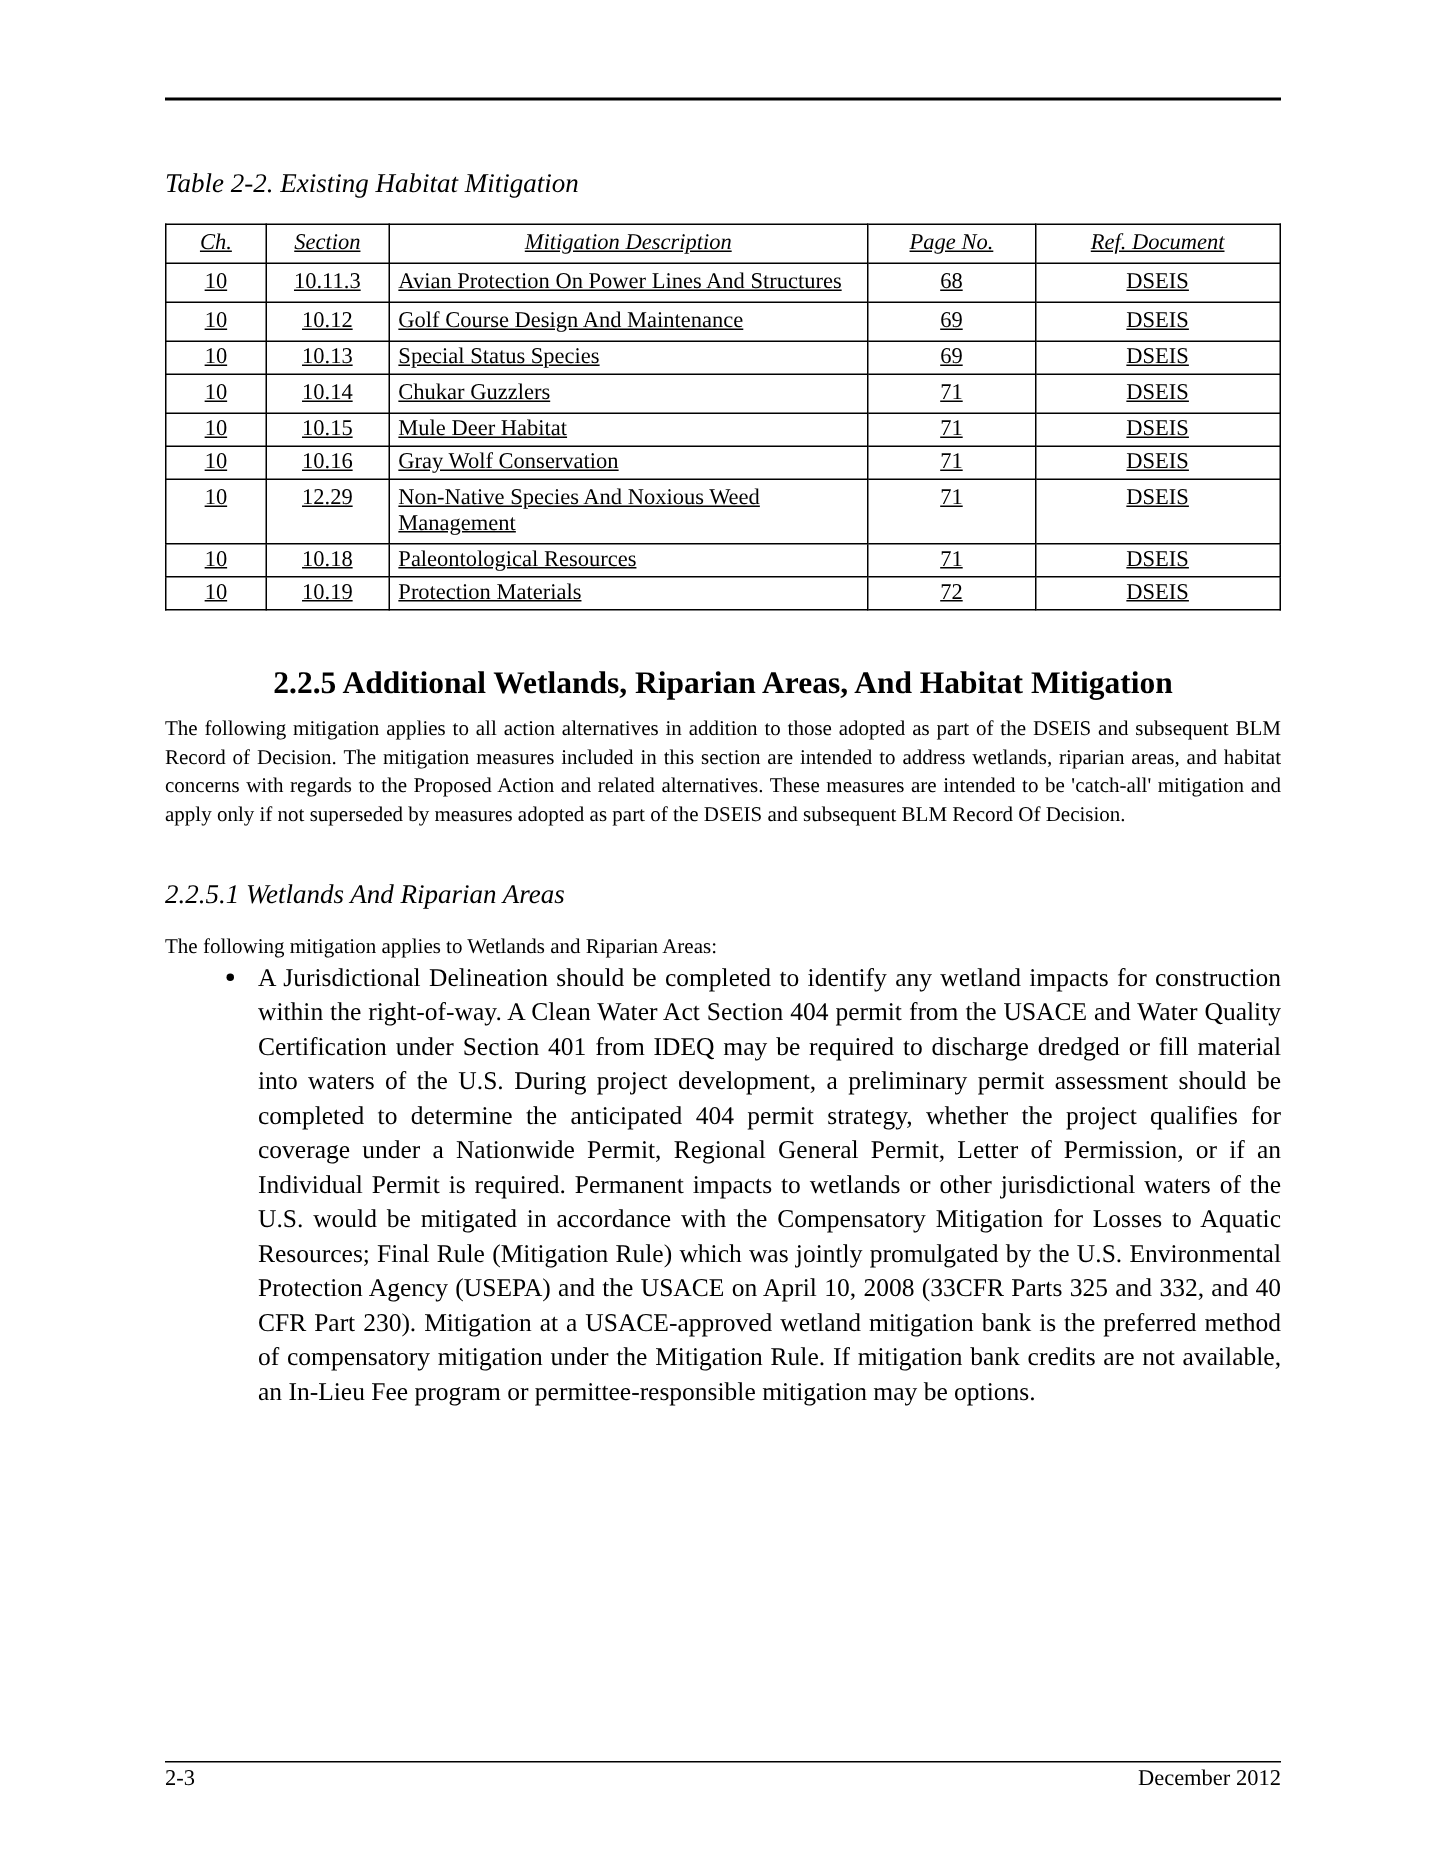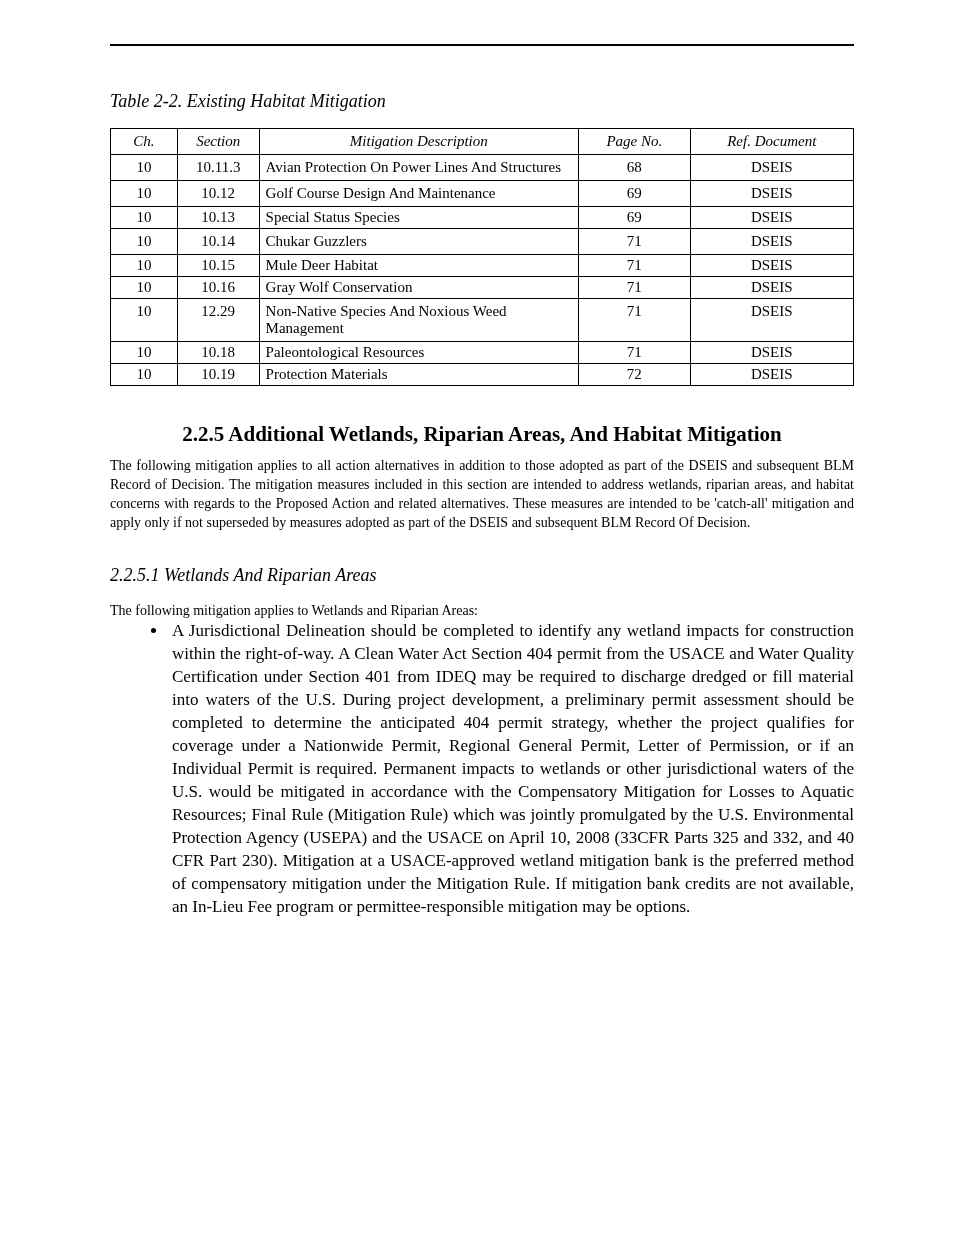--- a/index.html
+++ b/index.html
@@ -8,37 +8,38 @@
     background: #fff;
     font-family: "Times New Roman", Times, serif;
     color: #000;
     width: 954px;
   }
   .page {
     position: relative;
     width: 954px;
     height: 1235px;
     box-sizing: border-box;
-    padding: 24px 100px 40px 110px;
+    padding: 45px 100px 40px 110px;
   }
   .header-line {
     border-top: 2px solid #000;
     margin-top: 20px;
   }
   .table-title {
     font-size: 18px;
     font-style: italic;
     margin-top: 45px;
     margin-bottom: 16px;
   }
   table {
     border-collapse: collapse;
     width: 100%;
     table-layout: fixed;
     font-size: 15px;
+    text-decoration: underline;
   }
   col.c1 { width: 9%; }
   col.c2 { width: 11%; }
   col.c3 { width: 43%; }
   col.c4 { width: 15%; }
   col.c5 { width: 22%; }
   th, td {
     border: 1px solid #000;
     padding: 4px 6px;
     vertical-align: top;
@@ -196,13 +197,20 @@
   <h2 class="section">2.2.5 Additional Wetlands, Riparian Areas, And Habitat Mitigation</h2>
   <p class="body">The following mitigation applies to all action alternatives in addition to those adopted as part of the DSEIS and subsequent BLM Record of Decision. The mitigation measures included in this section are intended to address wetlands, riparian areas, and habitat concerns with regards to the Proposed Action and related alternatives. These measures are intended to be 'catch-all' mitigation and apply only if not superseded by measures adopted as part of the DSEIS and subsequent BLM Record Of Decision.</p>
 
   <h3 class="subsection">2.2.5.1 Wetlands And Riparian Areas</h3>
   <p class="body">The following mitigation applies to Wetlands and Riparian Areas:</p>
 
   <ul class="bullets">
     <li>A Jurisdictional Delineation should be completed to identify any wetland impacts for construction within the right-of-way. A Clean Water Act Section 404 permit from the USACE and Water Quality Certification under Section 401 from IDEQ may be required to discharge dredged or fill material into waters of the U.S. During project development, a preliminary permit assessment should be completed to determine the anticipated 404 permit strategy, whether the project qualifies for coverage under a Nationwide Permit, Regional General Permit, Letter of Permission, or if an Individual Permit is required. Permanent impacts to wetlands or other jurisdictional waters of the U.S. would be mitigated in accordance with the Compensatory Mitigation for Losses to Aquatic Resources; Final Rule (Mitigation Rule) which was jointly promulgated by the U.S. Environmental Protection Agency (USEPA) and the USACE on April 10, 2008 (33CFR Parts 325 and 332, and 40 CFR Part 230). Mitigation at a USACE-approved wetland mitigation bank is the preferred method of compensatory mitigation under the Mitigation Rule. If mitigation bank credits are not available, an In-Lieu Fee program or permittee-responsible mitigation may be options.</li>
   </ul>
 
+  <div class="footer">
+    <div class="footer-line"></div>
+    <div class="footer-row">
+      <span>2-3</span>
+      <span>December 2012</span>
+    </div>
+  </div>
 </div>
 
 </body></html>

